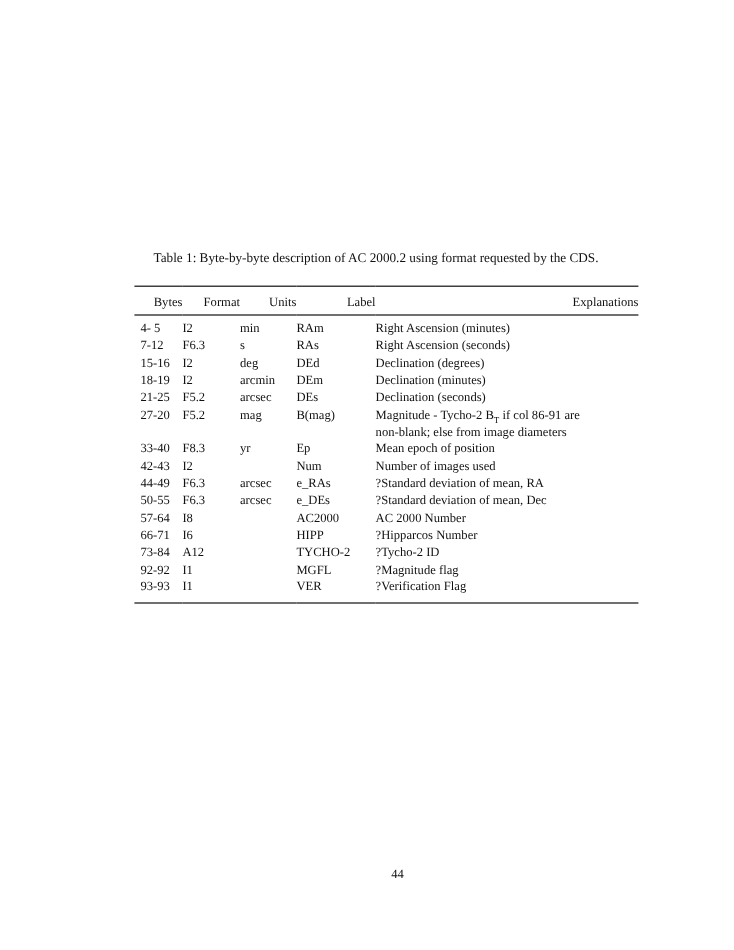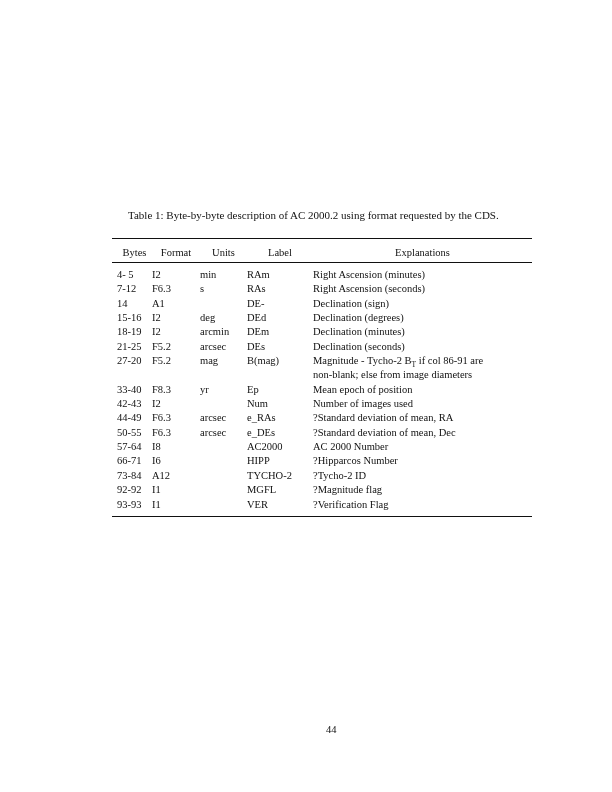--- a/index.html
+++ b/index.html
@@ -30,21 +30,21 @@
     top: 238px;
     width: 420px;
     border-collapse: collapse;
     table-layout: fixed;
     font-size: 10.5px;
     border-top: 1.2px solid #111111;
     border-bottom: 1.2px solid #111111;
   }
   table.data-table th {
     font-weight: normal;
-    text-align: center;
+    text-align: right;
     padding: 7px 0 3px 0;
     border-bottom: 1.2px solid #111111;
     line-height: 13px;
     white-space: nowrap;
   }
   table.data-table td {
     padding: 0;
     line-height: 14.35px;
     vertical-align: top;
     white-space: nowrap;
@@ -104,29 +104,20 @@
         <tr>
       <td>7-12</td>
       <td>F6.3</td>
       <td>s</td>
       <td>RAs</td>
       <td>
             <div class="exp-line">Right Ascension (seconds)</div>
           </td>
     </tr>
         <tr>
-      <td>14</td>
-      <td>A1</td>
-      <td></td>
-      <td>DE-</td>
-      <td>
-            <div class="exp-line">Declination (sign)</div>
-          </td>
-    </tr>
-        <tr>
       <td>15-16</td>
       <td>I2</td>
       <td>deg</td>
       <td>DEd</td>
       <td>
             <div class="exp-line">Declination (degrees)</div>
           </td>
     </tr>
         <tr>
       <td>18-19</td>

